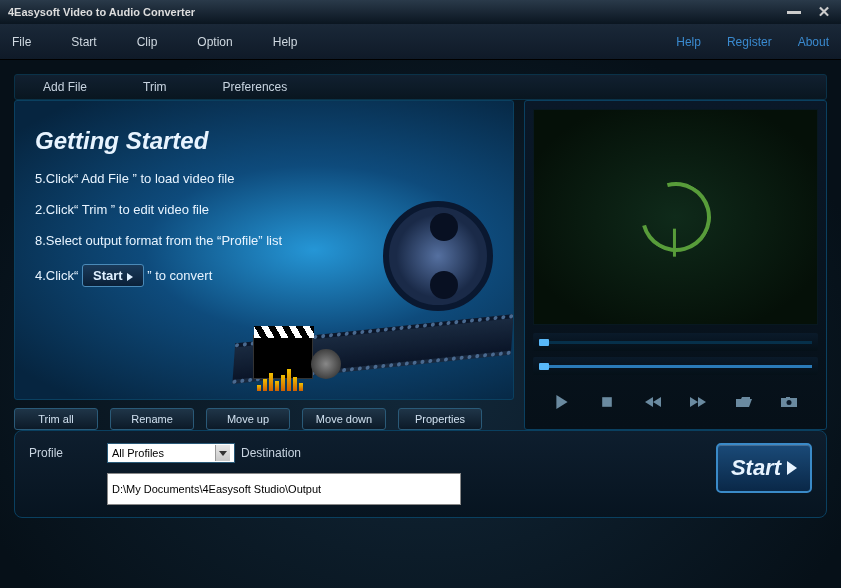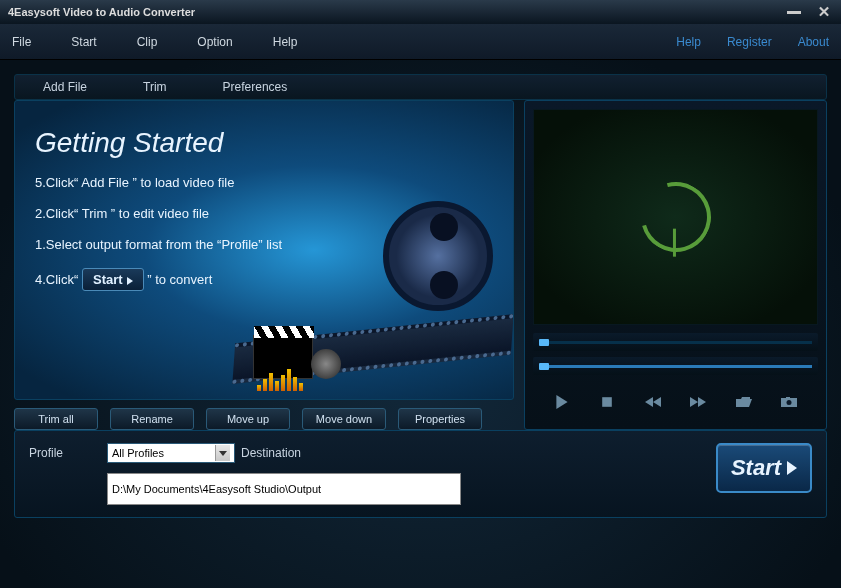--- a/index.html
+++ b/index.html
@@ -25,21 +25,21 @@
 
 .toolbar { height:26px; background:linear-gradient(#112030,#091620); border:1px solid #0a3248; border-radius:3px; display:flex; align-items:center;}
 .toolbar .tb { color:#c8d4e0; font-size:12px; padding:0 28px; cursor:pointer;}
 
 
 .mainrow { display:flex; gap:10px; }
 
 
 .left { width:500px; display:flex; flex-direction:column; gap:8px;}
 .content-box { height:300px; background:radial-gradient(ellipse at 60% 50%, #2596d6 0%, #0e4b7c 40%, #062540 90%); border:1px solid #0a4060; border-radius:3px; position:relative; overflow:hidden; padding:16px 20px; color:#e8f4ff;}
-.content-box h1 { font-size:28px; font-weight:normal; font-style:italic; color:#e8f4ff; margin:10px 0 12px 0;}
+.content-box h1 { font-size:24px; font-weight:bold; font-style:italic; color:#e8f4ff; margin:10px 0 12px 0;}
 .content-box .step { font-size:13px; margin:16px 0; }
 .mini-start { display:inline-block; background:linear-gradient(#1a3a5a,#0a2038); border:1px solid #4a8ab8; border-radius:3px; padding:3px 10px; color:#e0f0ff; font-weight:bold; font-size:13px;}
 .mini-start .tri { display:inline-block; width:0;height:0;border-top:4px solid transparent;border-bottom:4px solid transparent;border-left:6px solid #e0f0ff; margin-left:4px; vertical-align:middle;}
 
 
 .reel { position:absolute; right:20px; top:100px; width:110px; height:110px; border-radius:50%; background:radial-gradient(circle,#5570a0 0%,#1a2a48 60%); border:6px solid #0a1830;}
 .reel::before,.reel::after{content:"";position:absolute;border-radius:50%;}
 .reel::before{width:28px;height:28px;top:6px;left:41px;background:#081022;}
 .reel::after{width:28px;height:28px;bottom:6px;left:41px;background:#081022;}
 .filmstrip{position:absolute;right:0;bottom:30px;width:280px;height:40px;background:linear-gradient(#1a2a40,#0a1528);border-top:4px dotted #4a6a90;border-bottom:4px dotted #4a6a90;transform:rotate(-6deg) skewX(-10deg);}
@@ -63,21 +63,21 @@
 .seek-track { position:absolute; top:8px; left:6px; right:6px; height:3px; background:#06304a;}
 .seek-thumb { position:absolute; top:6px; left:6px; width:10px; height:7px; background:#58b8f8; border-radius:1px;}
 .seek2 { margin-bottom:18px;}
 .seek2 .seek-track{background:#2a7ab8;}
 .seek2 .seek-thumb{left:6px;}
 .pctrls { display:flex; justify-content:space-around; padding:0 6px; }
 .pctrls .p { width:22px; height:18px; cursor:pointer; display:flex; align-items:center; justify-content:center; }
 .p svg{fill:#6a8aa0;}
 
 
-.bottom { border:1px solid #0a4060; border-radius:3px; background:linear-gradient(#0e1e2e,#071420); padding:12px 14px; display:flex; gap:12px; align-items:flex-start;}
+.bottom { border:1px solid #0a4060; border-radius:8px; background:linear-gradient(#0e1e2e,#071420); padding:12px 14px; display:flex; gap:12px; align-items:flex-start;}
 .fields { display:grid; grid-template-columns:72px 128px 220px; gap:10px 6px; align-items:center;}
 .lbl { color:#c8d4e0; font-size:12px;}
 .combo { height:20px; background:#fff; border:1px solid #2a5a78; font-size:11px; display:flex; align-items:center; padding:0 4px; position:relative;}
 .combo.blue { background:#2a6ab8; color:#fff; border-color:#4a8ad8;}
 .combo .arrow{margin-left:auto;width:15px;height:16px;background:linear-gradient(#e8e8e8,#c8c8c8);border-left:1px solid #999;display:flex;align-items:center;justify-content:center;}
 .combo .arrow::after{content:"";border-left:4px solid transparent;border-right:4px solid transparent;border-top:5px solid #333;}
 .combo.blue .arrow{background:linear-gradient(#5a9ae0,#2a6ab8);border-left-color:#1a4a88;}
 .combo.blue .arrow::after{border-top-color:#fff;}
 .txt { height:32px; background:#fff; border:1px solid #888; font-size:11px; padding:0 4px; display:flex; align-items:center; color:#000; grid-column:2/4;}
 .sidecol { display:flex; flex-direction:column; gap:12px; }
@@ -122,21 +122,21 @@
       <div class="tb">Trim</div>
       <div class="tb">Preferences</div>
     </div>
 
     <div class="mainrow">
       <div class="left">
         <div class="content-box">
           <h1>Getting Started</h1>
           <div class="step">5.Click“ Add File ” to load video file</div>
           <div class="step">2.Click“ Trim ” to edit video file</div>
-          <div class="step">1.Select output format from the “Profile” list</div>
+          <div class="step">8.Select output format from the “Profile” list</div>
           <div class="step">
             <span>4.Click“</span>
             <span class="mini-start"><span>Start</span><span class="tri"></span></span>
             <span>” to convert</span>
           </div>
           <div class="reel"></div>
           <div class="filmstrip"></div>
           <div class="clapper"></div>
           <div class="speaker"></div>
           <div class="eq">

